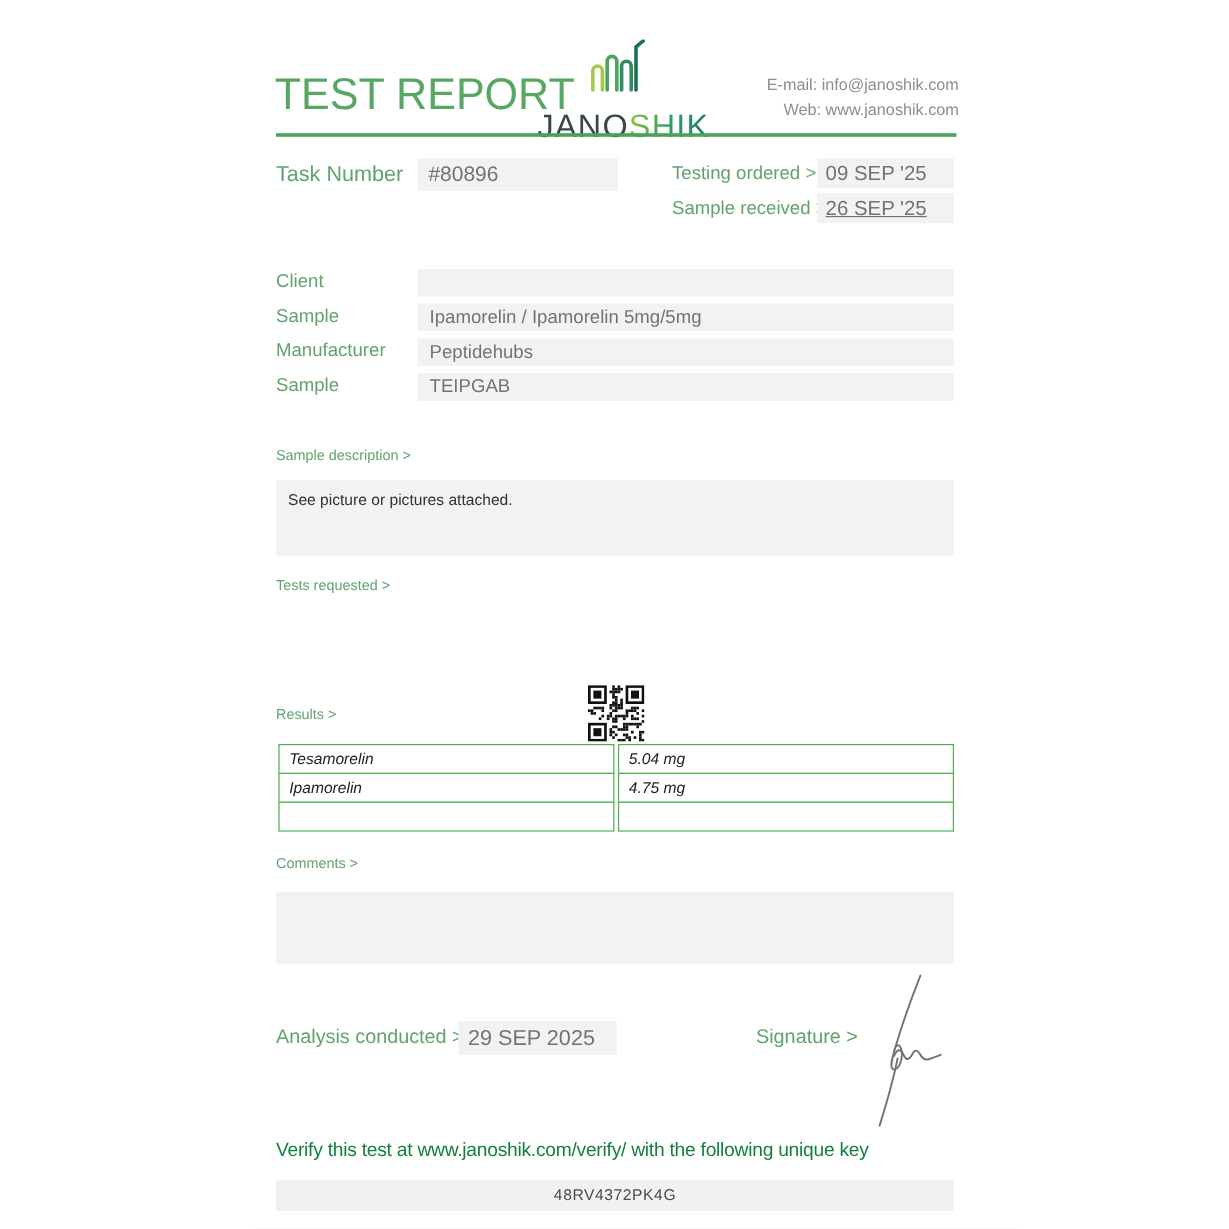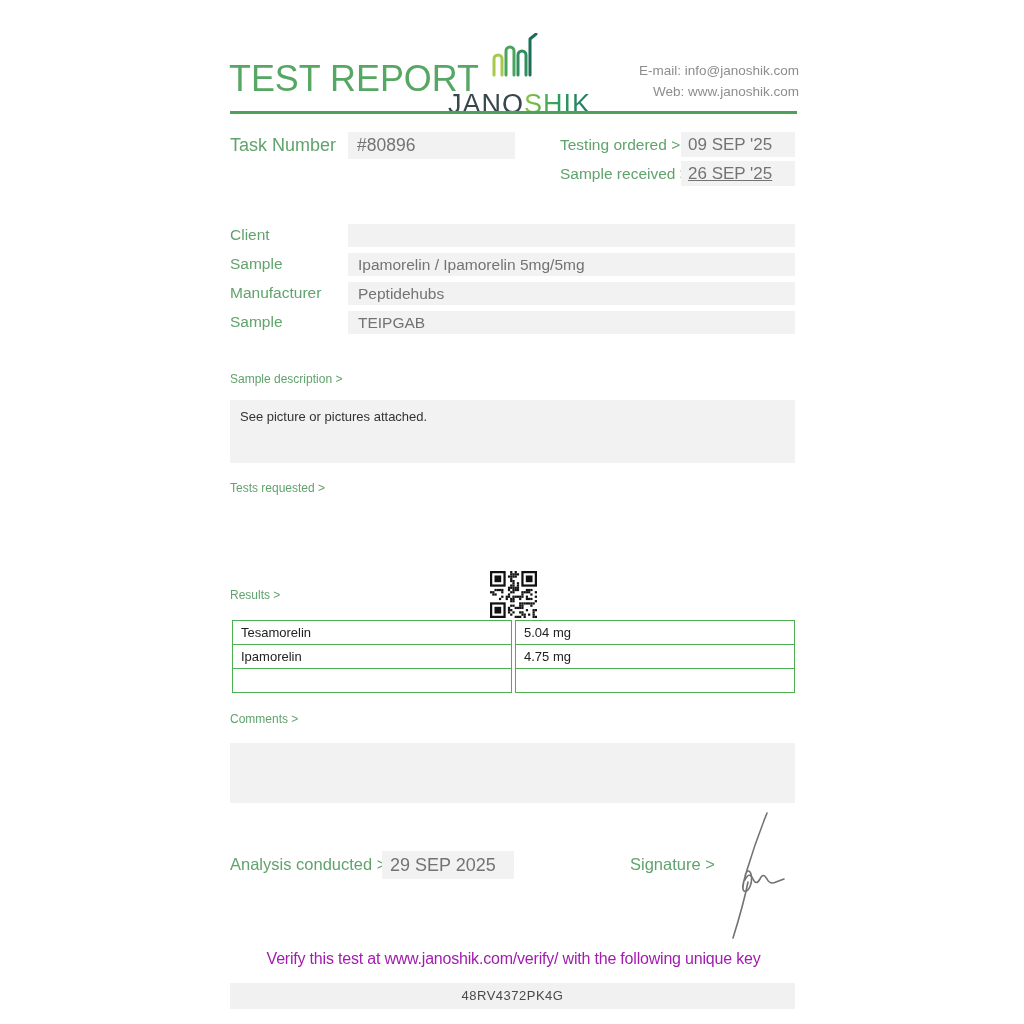--- a/index.html
+++ b/index.html
@@ -45,33 +45,33 @@
   
   .info-row { left:230px; width:567px; height:24px; }
   .info-label { position:absolute; left:0; top:2px; font-size:15.5px; }
   .info-box { position:absolute; left:118px; top:0; width:447px; height:23px; font-size:15.5px; line-height:23px; padding-left:10px; }
 
   
   .sec-label { font-size:12px; }
   .sec-box { left:230px; width:565px; font-size:13px; color:#333; padding:9px 10px; line-height:1.3; }
 
   
-  .rtable { left:232px; top:620px; width:615px; }
+  .rtable { left:232px; top:620px; width:615px;font-style:italic; }
   .rrow { display:flex; gap:3px; margin-top:-1px; }
   .rrow:first-child { margin-top:0; }
   .rcell { border:1px solid #4caf50; height:25px; font-size:13px; color:#222; line-height:23px; padding-left:8px; background:#fff; }
   .rcell.c1 { width:280px; }
   .rcell.c2 { width:280px; }
 
   
   .analysis-label { left:230px; top:855px; font-size:16.5px; }
   .analysis-box { left:382px; top:851px; width:132px; height:28px; font-size:18px; line-height:28px; padding-left:8px; }
   .sig-label { left:630px; top:855px; font-size:16.5px; }
   .sig-svg { left:703px; top:810px; }
-  .verify-line { left:230px; top:950px; width:567px; font-size:16px; color:#a21caf; letter-spacing:-0.2px; white-space:nowrap;text-align:center; }
+  .verify-line { left:230px; top:950px; width:567px; font-size:16px; color:#15803d; letter-spacing:-0.2px; white-space:nowrap; }
   .key-box { left:230px; top:983px; width:565px; height:26px; font-size:13px; color:#4a4a4a; line-height:26px; text-align:center; letter-spacing:0.5px; }
 
   .qr { left:490px; top:571px; width:47px; height:47px; background:#fff; }
 </style>
 </head>
 <body>
 
 <div class="page">
 
   <div class="abs report-title">TEST REPORT</div>

